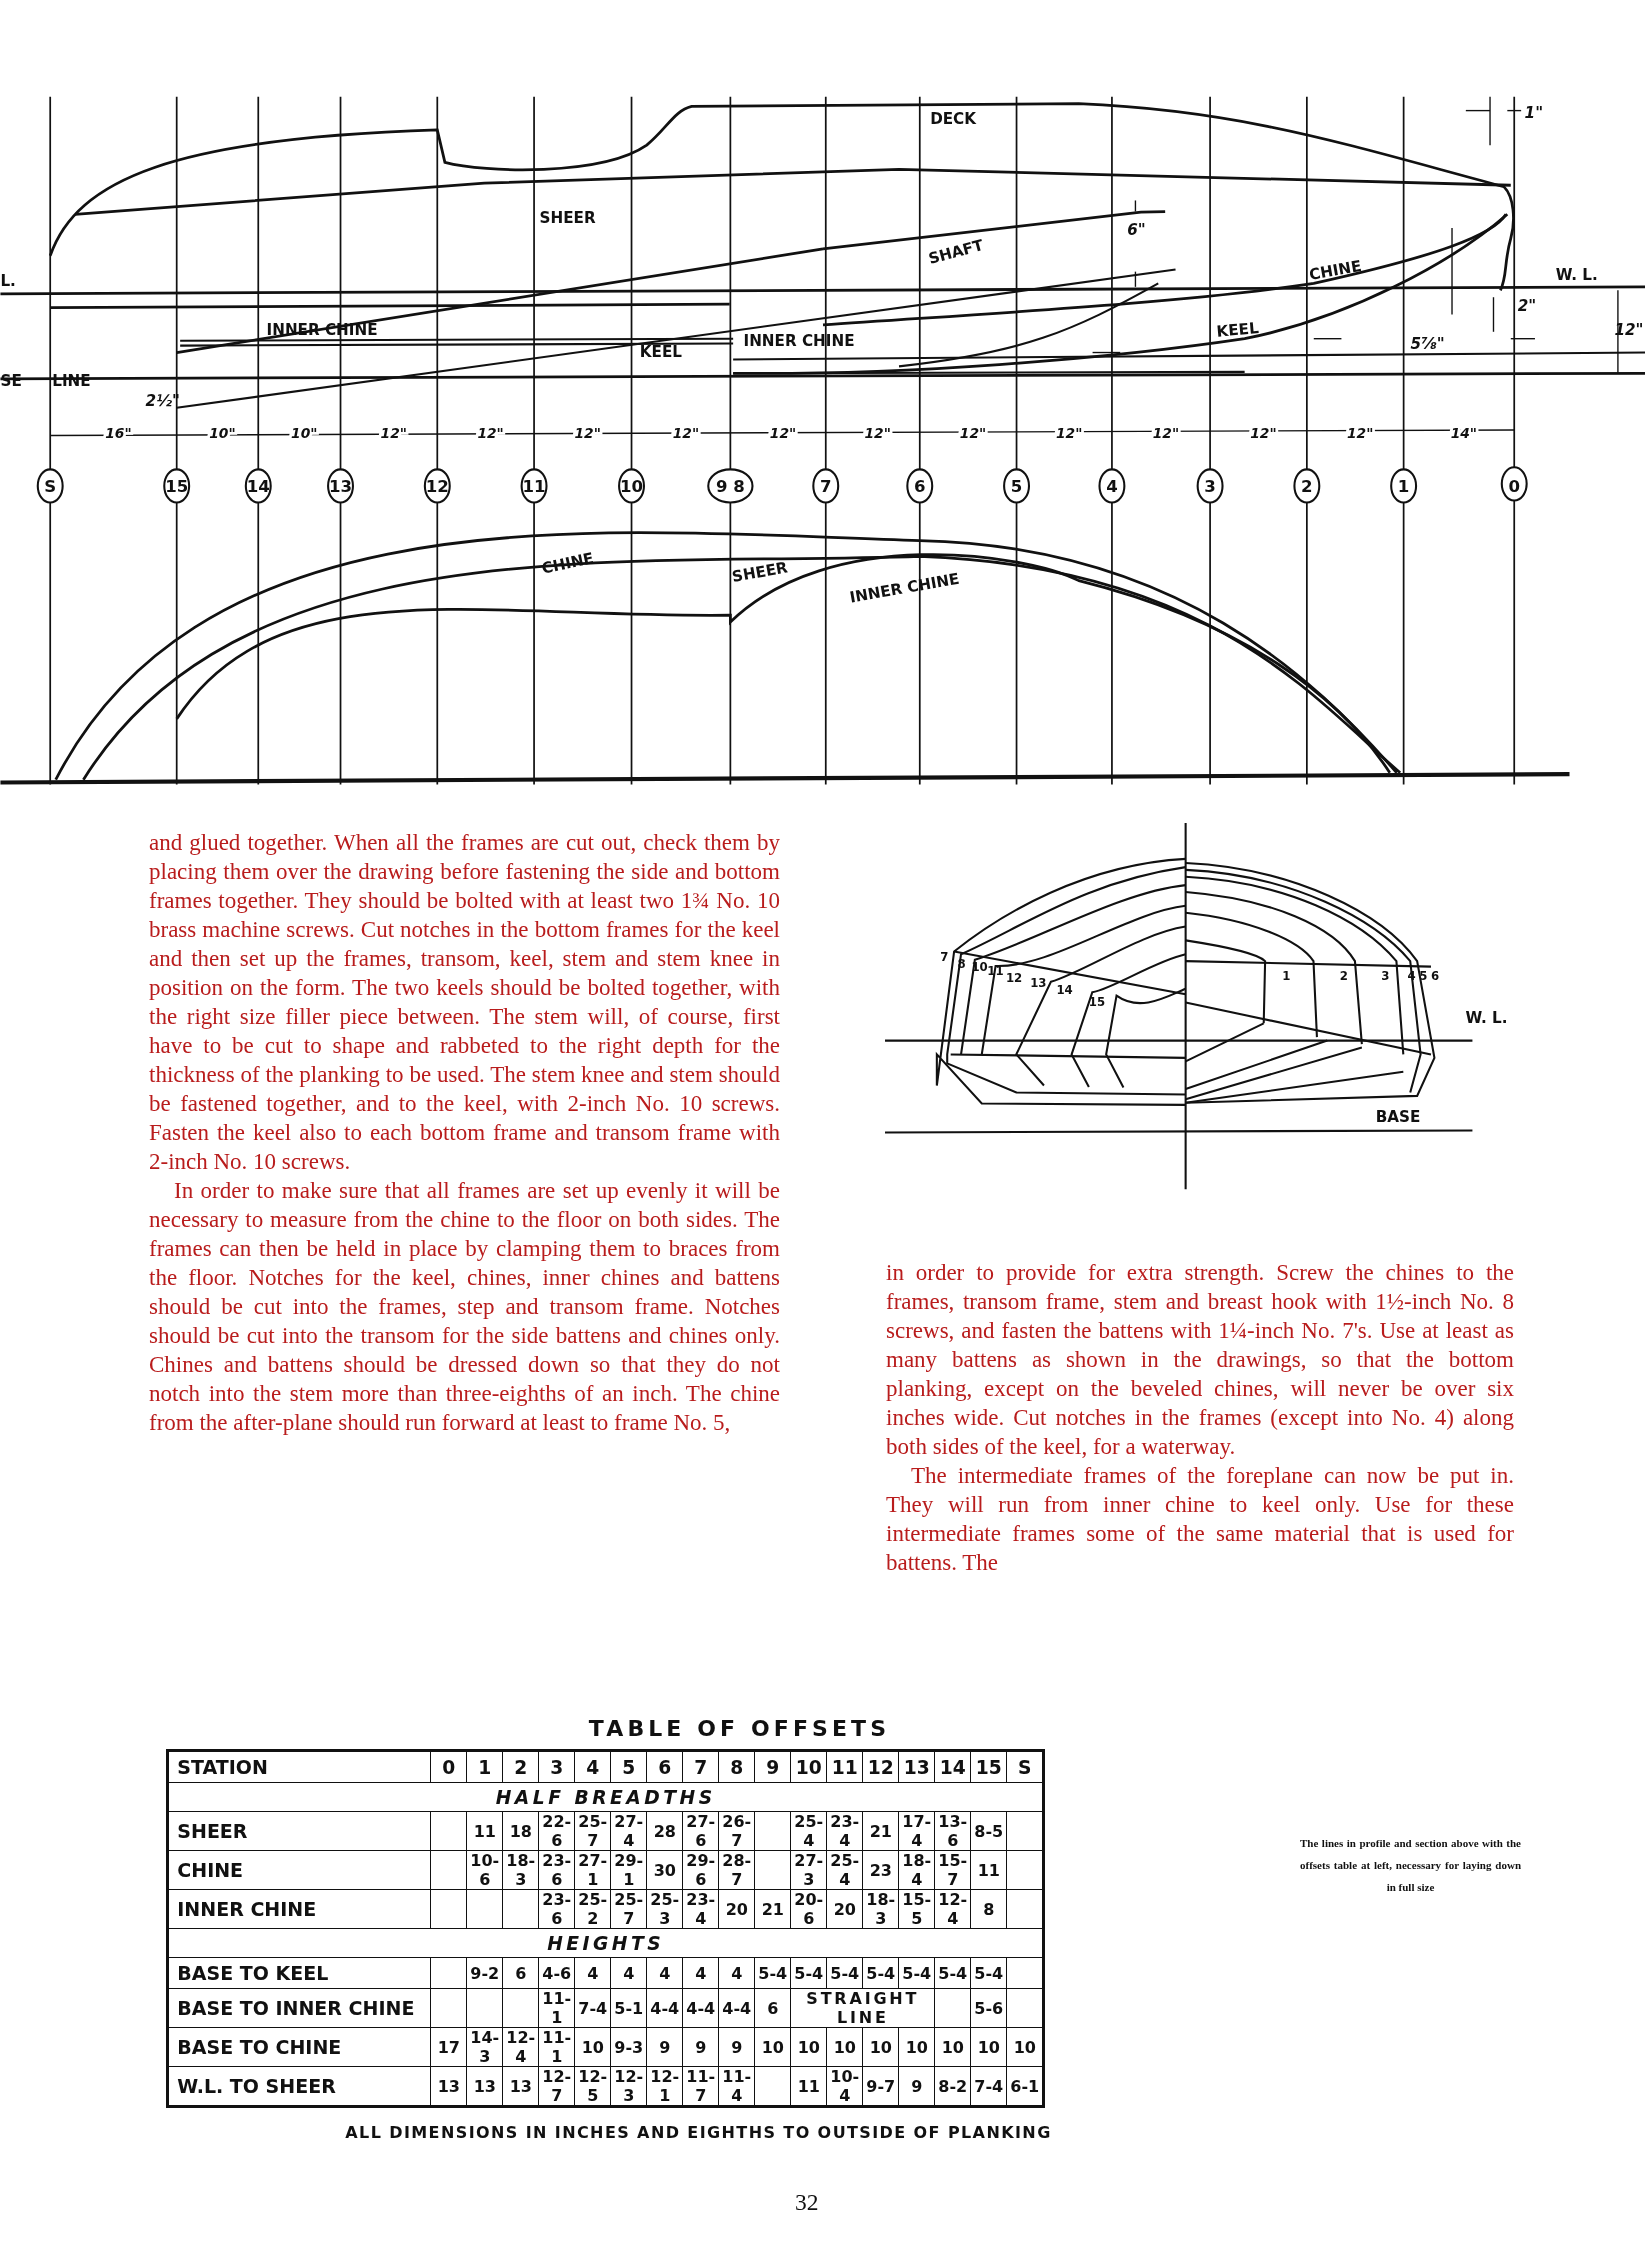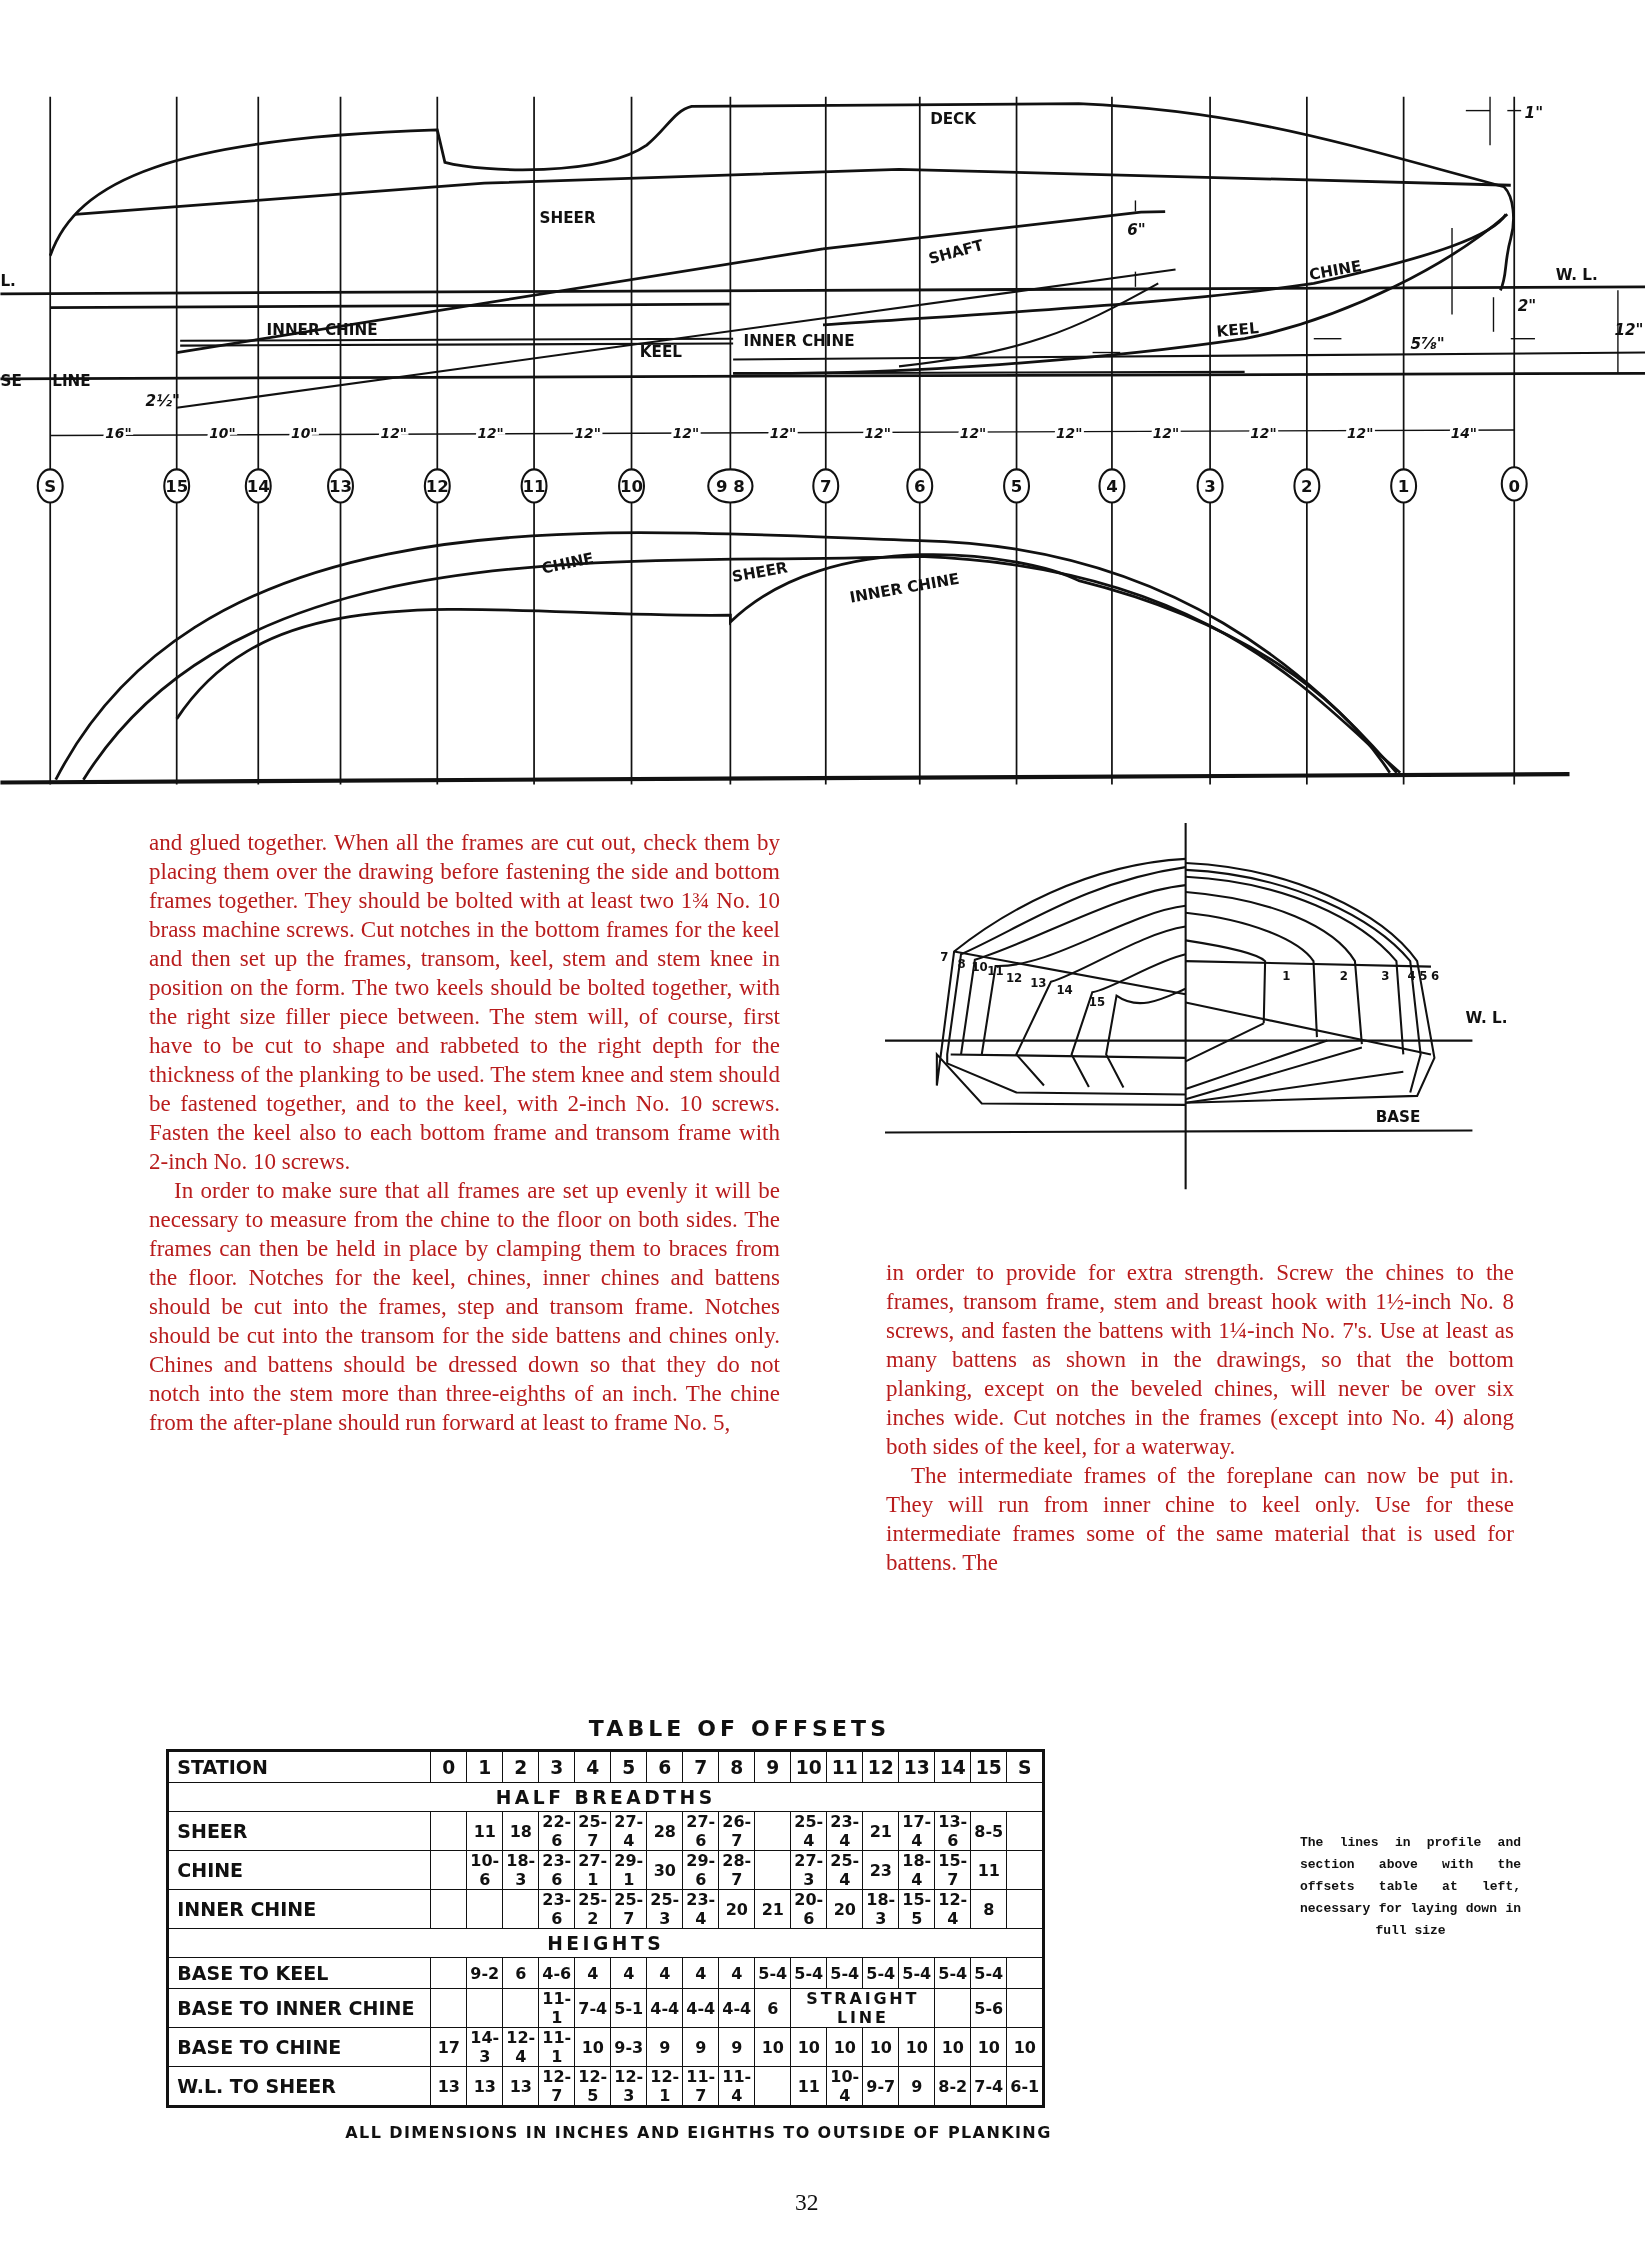--- a/index.html
+++ b/index.html
@@ -13,25 +13,25 @@
   .body-text p { margin:0; }
   .indent { text-indent:25px; }
   #table-title { left:525px; top:1716px; width:429px; text-align:center;
     font-family:"DejaVu Sans", sans-serif; font-weight:bold; font-size:22px; letter-spacing:4.1px; }
   table.offsets { position:absolute; left:166px; top:1749px; border-collapse:collapse;
     border:3.5px solid #111; font-family:"DejaVu Sans", sans-serif; font-weight:bold; }
   table.offsets td, table.offsets th { border:1.7px solid #111; height:30px; padding:0;
     text-align:center; font-size:16px; }
   table.offsets th.rowhead, table.offsets td.rowhead { width:253px; text-align:left; padding-left:8.3px; font-size:19px; }
   table.offsets td.col { width:35px; }
-  table.offsets td.section { height:28px; font-size:18.7px; letter-spacing:3.5px; text-align:center; border-left:none; border-right:none; }
+  table.offsets td.section { height:28px; font-size:18.7px; letter-spacing:3.5px; text-align:center; border-left:none; border-right:none;font-style:italic; }
   #footnote { left:166px; top:2123px; width:1065px; text-align:center;
     font-family:"DejaVu Sans", sans-serif; font-weight:bold; font-size:16px; letter-spacing:1.4px; }
-  #sidenote { left:1300px; top:1832px; width:221px; font-family:Liberation Mono, monospace; font-weight:bold;
-    font-size:13px; line-height:22px; text-align:justify; text-align-last:center; }
+  #sidenote { left:1300px; top:1832px; width:221px; font-family:Liberation Serif, serif; font-weight:bold;
+    font-size:11px; line-height:22px; text-align:justify; text-align-last:center; }
   #page-number { left:795px; top:2189px; width:55px; 
     font-family:"Liberation Serif", serif; font-size:23.5px; }
 </style>
 </head>
 <body>
 
 <svg class="abs" style="left:0;top:0" width="1646" height="788" viewBox="0 0 2380 1140">
   <g stroke="#111" fill="none" stroke-width="3">
 
     <g stroke-width="2.5">

